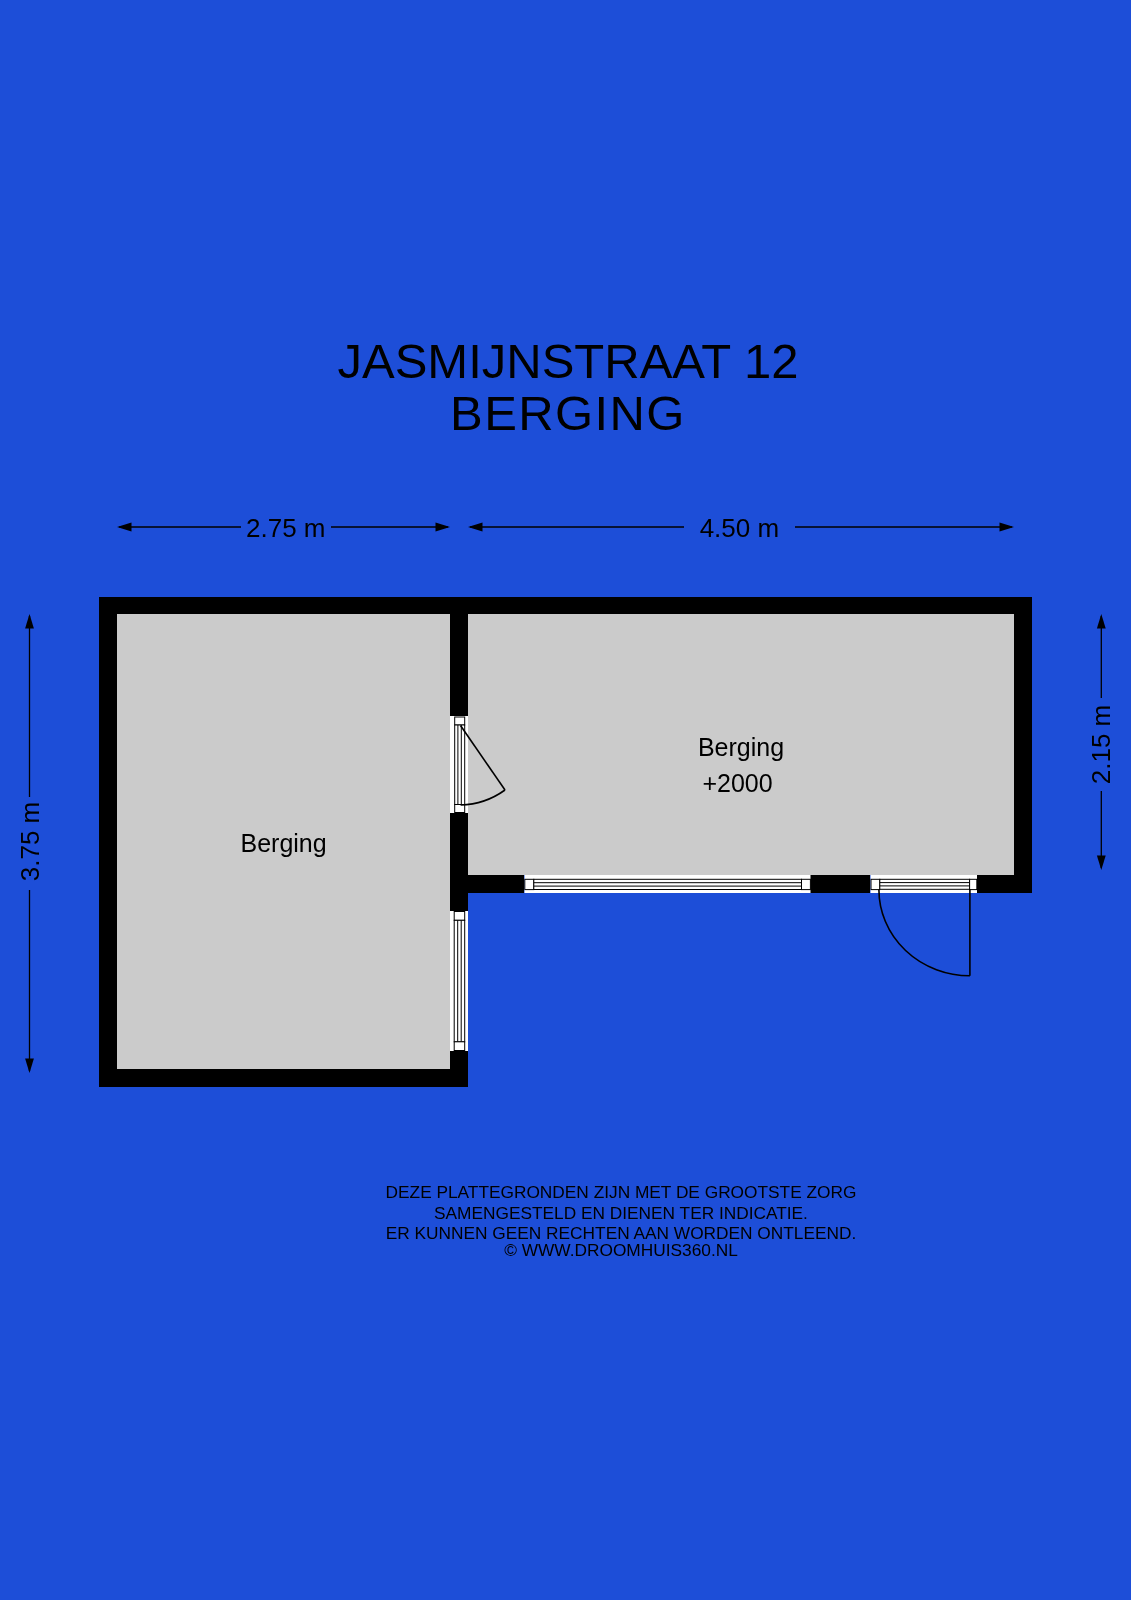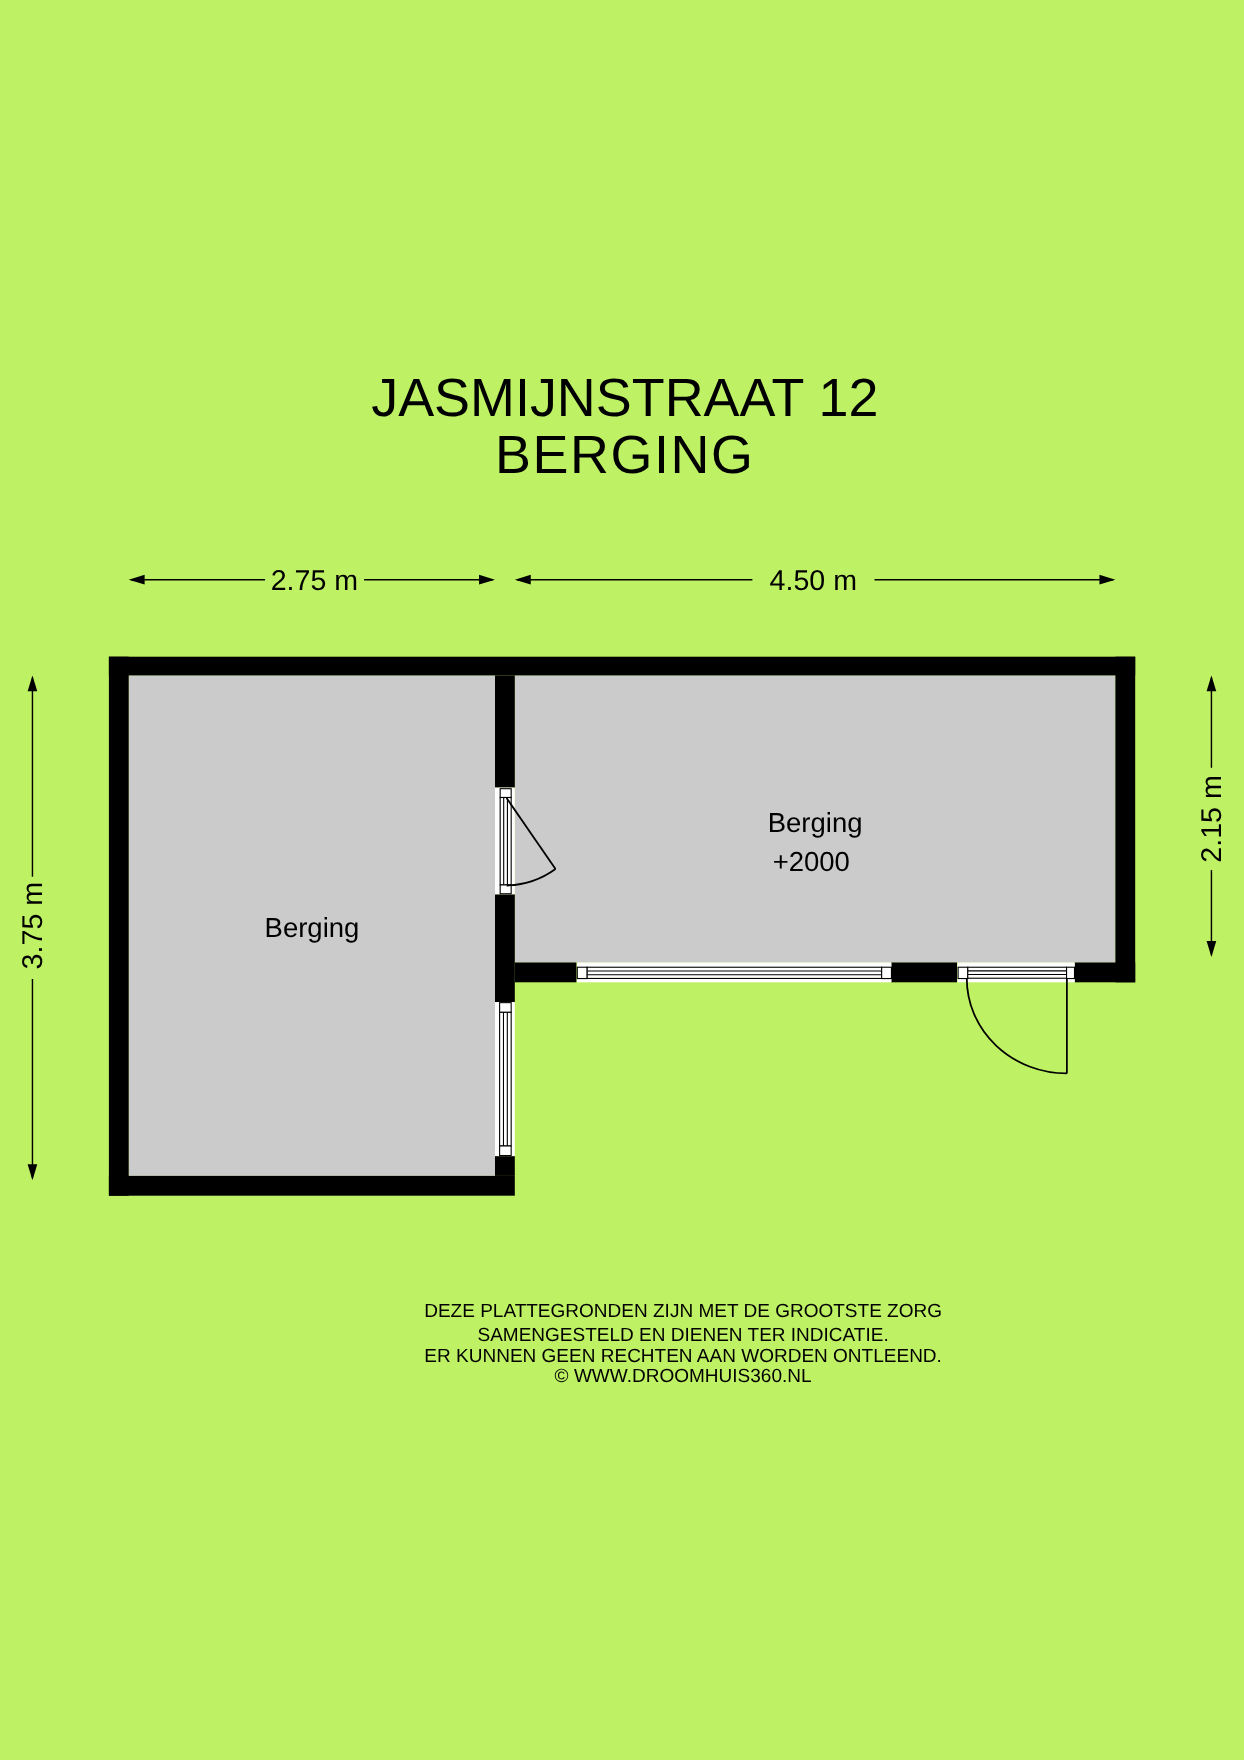--- a/index.html
+++ b/index.html
@@ -1,16 +1,16 @@
 <!DOCTYPE html>
 <html><head>
 <meta charset="utf-8">
 <style>
 html,body{margin:0;padding:0;background:#ffffff;}
-#page{position:relative;width:1131px;height:1600px;background:#bef264;font-family:"Liberation Sans",sans-serif;overflow:hidden;}
+#page{position:relative;width:1131px;height:1600px;background:#1d4ed8;font-family:"Liberation Sans",sans-serif;overflow:hidden;}
 #plan{position:absolute;left:0;top:0;}
 </style>
 </head>
 <body>
 <div id="page">
 <svg id="plan" width="1131" height="1600" viewBox="0 0 1131 1600" xmlns="http://www.w3.org/2000/svg">
 
 <g font-family="Liberation Sans, sans-serif" font-size="49" fill="#000000" text-anchor="middle">
 <text x="568" y="378">JASMIJNSTRAAT 12</text>
 <text x="568" y="430" letter-spacing="1.4">BERGING</text>

